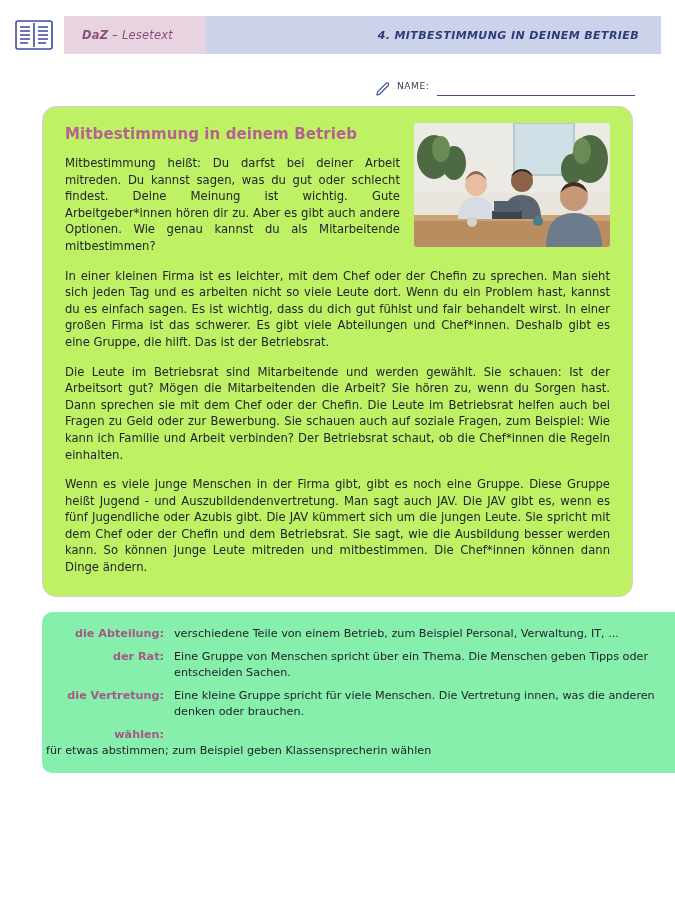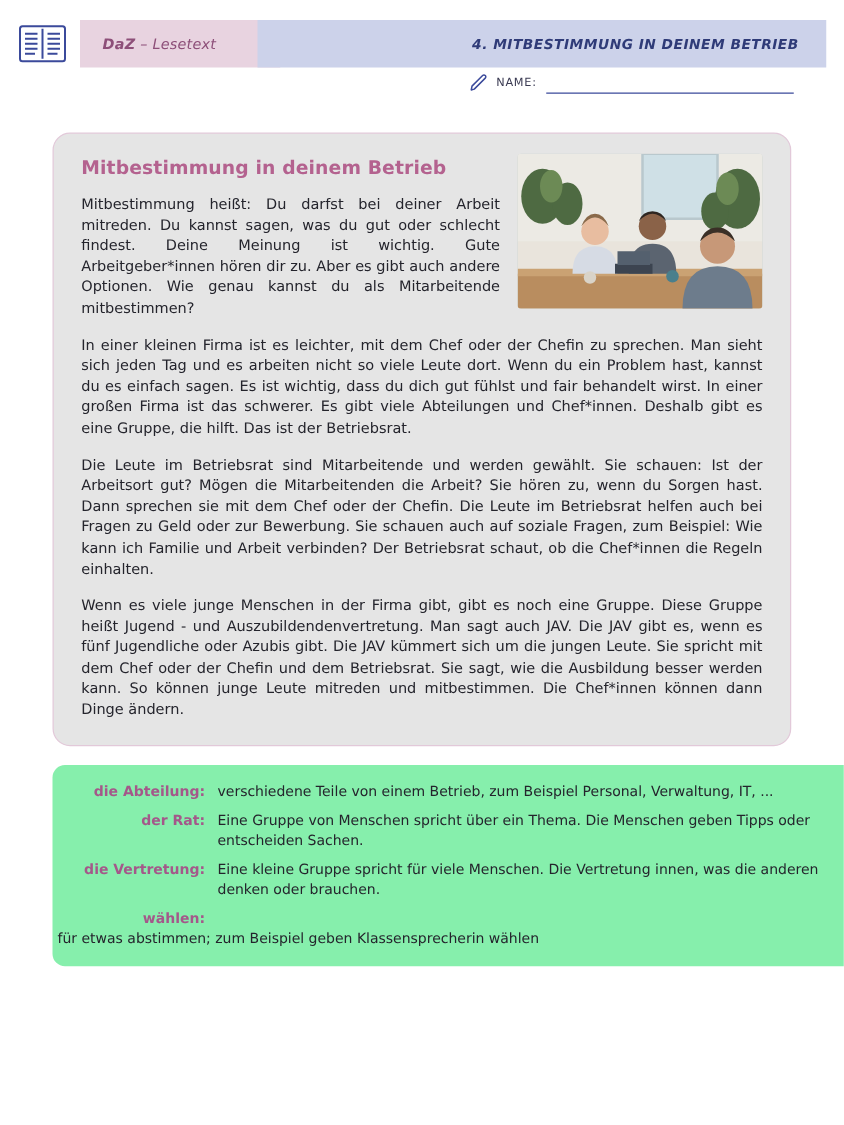--- a/index.html
+++ b/index.html
@@ -80,26 +80,26 @@
     font-size: 11px;
     font-weight: bold;
     font-style: italic;
     color: #2f3b78;
     letter-spacing: .4px;
   }
 
   
   .name-row {
     position: absolute;
-    top: 56px;
+    top: 81px;
     right: 40px;
     width: 260px;
     height: 22px;
     display: flex;
-    align-items: center;
+    align-items: flex-start;
   }
   .pen-icon {
     width: 16px;
     height: 16px;
     margin-right: 6px;
     margin-bottom: 2px;
   }
   .name-label {
     font-size: 9px;
     letter-spacing: .6px;
@@ -115,21 +115,21 @@
 
   
   .card {
     position: absolute;
     left: 42px;
     top: 106px;
     width: 591px;
     box-sizing: border-box;
     border: 1px solid #e2c9d9;
     border-radius: 14px;
-    background: #e5e5e5;
+    background: #bef264;
     padding: 18px 22px 20px 22px;
   }
   .card-title {
     color: #b4628f;
     font-size: 15px;
     font-weight: bold;
     margin: 0 0 12px 0;
     letter-spacing: .1px;
   }
   .photo {

